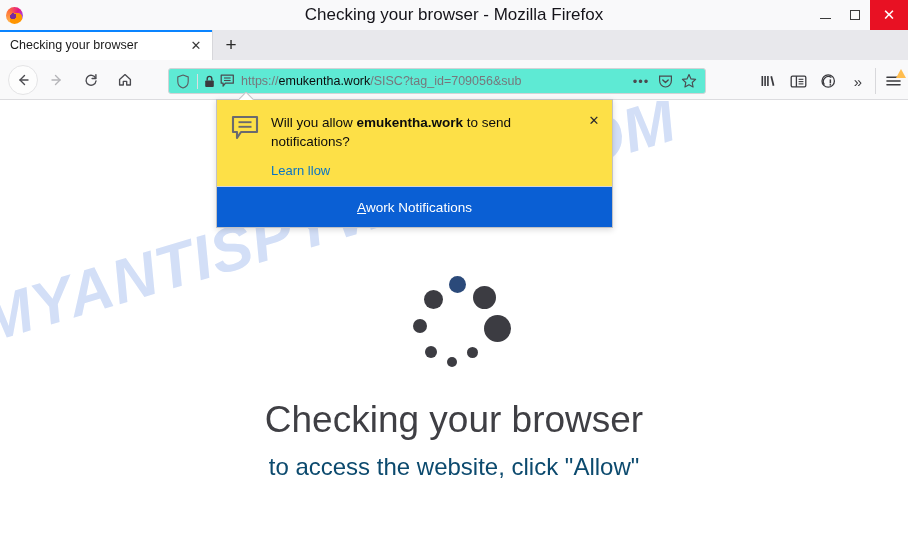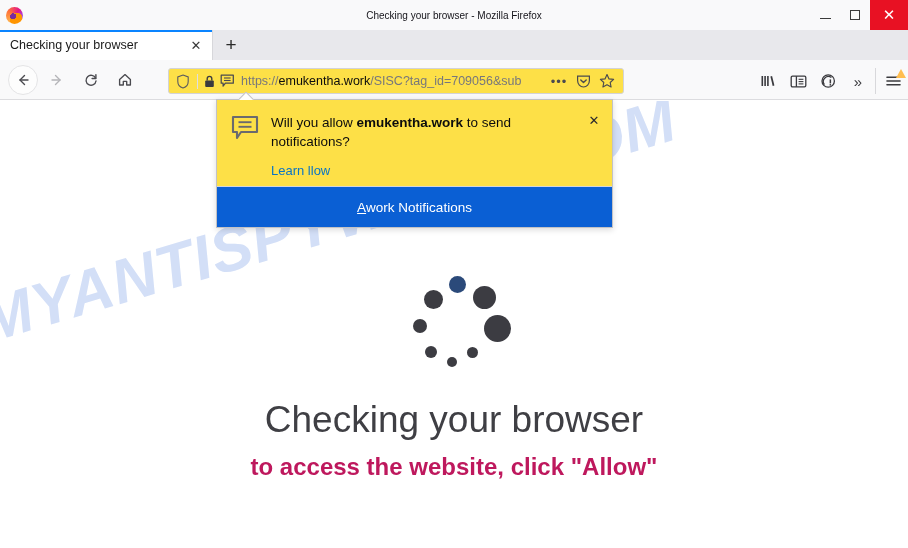--- a/index.html
+++ b/index.html
@@ -18,21 +18,21 @@
   .ff-logo {
     width: 17px; height: 17px; margin-left: 6px; border-radius: 50%;
     background:
       radial-gradient(circle at 42% 55%, #7a2a9e 0 22%, rgba(122,42,158,0) 23%),
       radial-gradient(circle at 60% 70%, #ff9500 0 40%, rgba(255,149,0,0) 41%),
       conic-gradient(from 200deg, #ffbd4f, #ff7139 30%, #e31587 55%, #9059ff 75%, #ffbd4f);
     flex: none;
   }
   .title-text {
     position: absolute; left: 0; width: 908px; text-align: center;
-    font-size: 10px; color: #15141a; pointer-events: none;
+    font-size: 17px; color: #15141a; pointer-events: none;
   }
   .wincontrols {
     position: absolute; right: 0; top: 0; height: 30px; display: flex;
   }
   .wc { width: 30px; height: 30px; display: flex; align-items: center; justify-content: center; }
   .wc-min i { display: block; width: 11px; height: 1px; background: #3a3a3a; margin-top: 6px; }
   .wc-max i { display: block; width: 10px; height: 10px; border: 1.3px solid #3a3a3a; }
   .wc-close { width: 38px; background: #e81123; color: #fff; font-size: 15px; }
 
   
@@ -71,22 +71,22 @@
   .navbtn {
     width: 30px; height: 30px; margin-left: 4px; border-radius: 50%;
     display: flex; align-items: center; justify-content: center;
     color: #4a4a4f;
   }
   .navbtn.back { margin-left: 8px; border: 1px solid #e4e4e6; background: #fdfdfd; }
   .navbtn.fwd { color: #b4b4b8; }
 
   
   .urlbar {
-    position: absolute; left: 168px; top: 68px; width: 456px; height: 26px;
-    background: #fde047; border: 1px solid #d3d3d6; border-radius: 3px;
+    position: absolute; left: 168px; top: 68px; width: 538px; height: 26px;
+    background: #5eead4; border: 1px solid #d3d3d6; border-radius: 3px;
     display: flex; align-items: center;
   }
   .ub-icon { display: flex; align-items: center; justify-content: center; color: #5a5a5f; flex: none; }
   .shield { width: 22px; margin-left: 3px; }
   .divider { width: 1px; height: 15px; background: #dedee1; margin: 0 3px; }
   .lock { width: 16px; }
   .notif-icon { width: 20px; }
   .url-text {
     flex: 1; font-size: 12.5px; color: #0c0c0d; margin-left: 4px;
     white-space: nowrap; overflow: hidden;
@@ -129,21 +129,21 @@
   }
   .spinner span {
     position: absolute; border-radius: 50%; background: #3c3c42; display: block;
   }
   .headline {
     position: absolute; top: 298px; left: 0; width: 908px; text-align: center;
     font-size: 37px; color: #3f3f44; font-weight: 400;
   }
   .subtext {
     position: absolute; top: 352px; left: 0; width: 908px; text-align: center;
-    font-size: 24px; color: #be185d; font-weight: 700;
+    font-size: 24px; color: #0c4a6e; font-weight: 400;
   }
 
   
   .popup {
     position: absolute; left: 216px; top: 99px; width: 397px;
     background: #fde047; border: 1px solid #c2c2c5;
     box-shadow: 0 2px 6px rgba(0,0,0,.14);
   }
   .popup-arrow {
     position: absolute; left: 22px; top: -8px; width: 15px; height: 8px;

